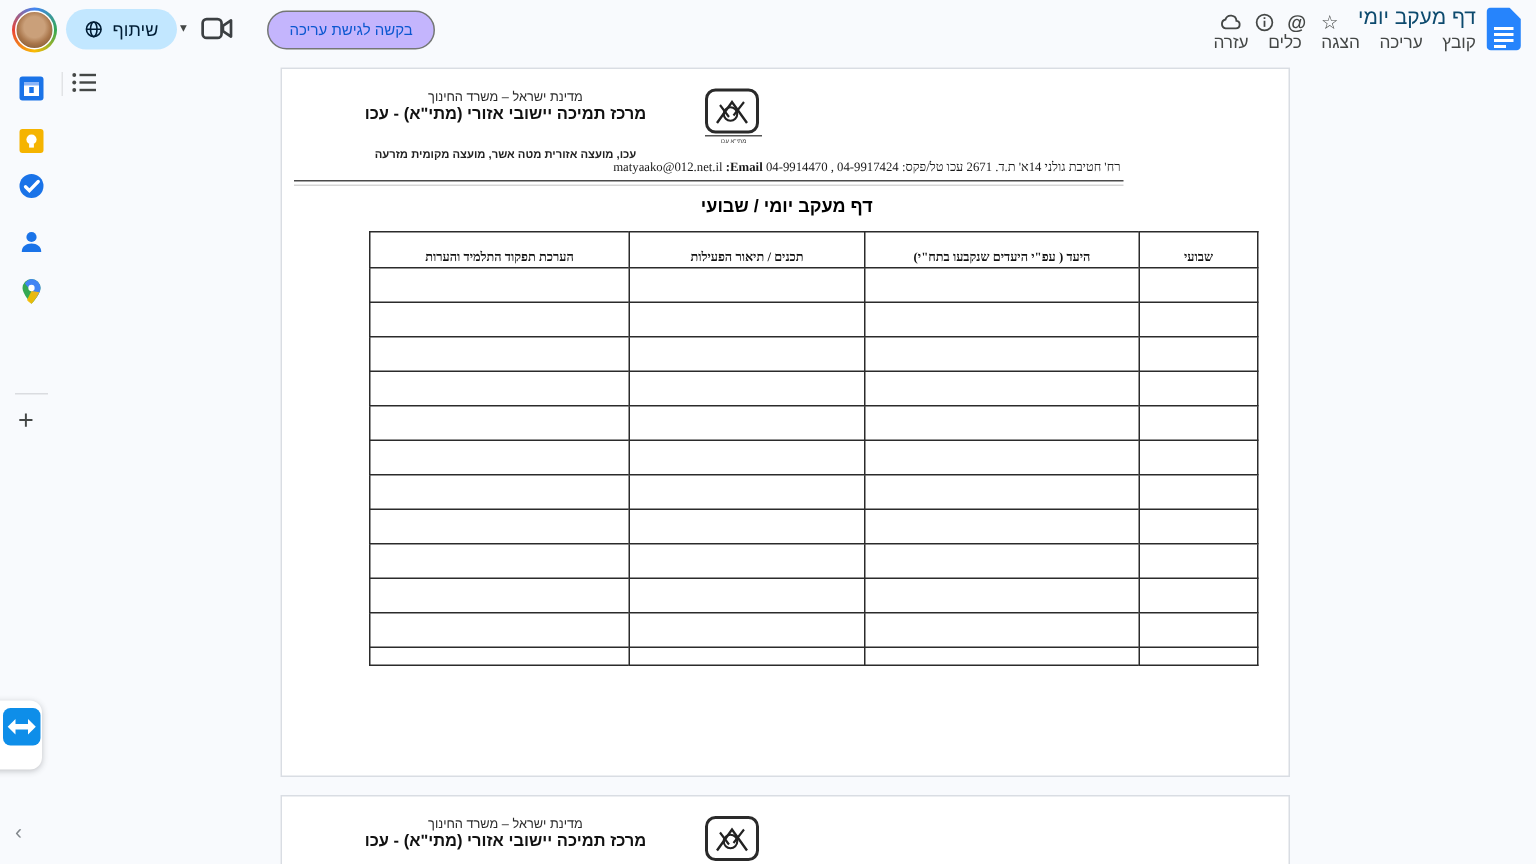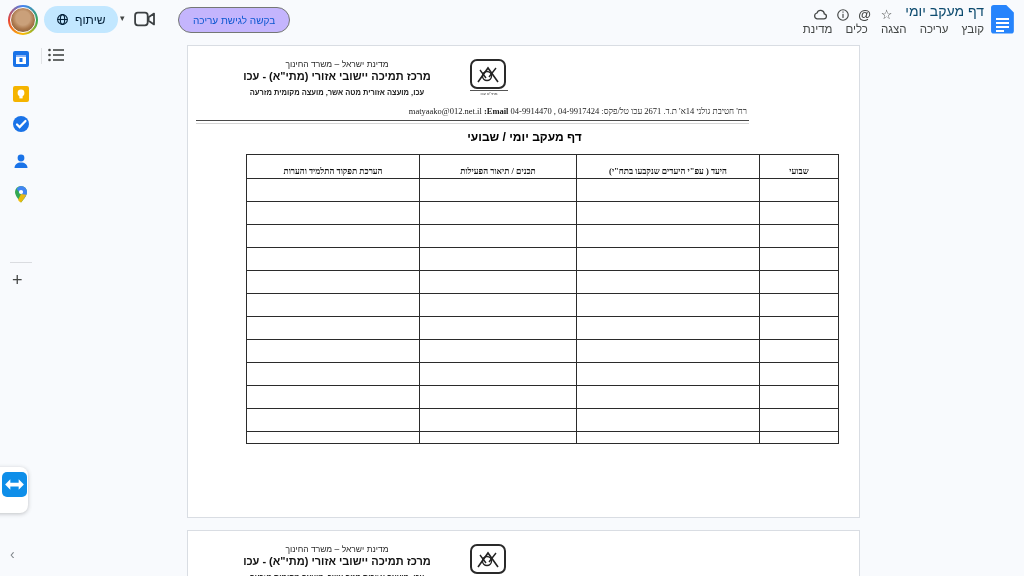--- a/index.html
+++ b/index.html
@@ -43,21 +43,21 @@
 
   
   .page { position:absolute; left:187px; width:673px; background:#fff; border:1px solid #d9dde3; }
   .page1 { top:45px; height:473px; }
   .page2 { top:530px; height:300px; }
 
   .org-block { position:absolute; left:36px; top:13px; display:flex; gap:20px; }
   .org-text { width:226px; text-align:center; direction:rtl; }
   .org-l1 { font-size:8.5px; color:#2a2a2a; }
   .org-l2 { font-size:11px; font-weight:bold; color:#111; margin-top:1px; white-space:nowrap; }
-  .org-l3 { font-size:7.5px; font-weight:bold; color:#222; margin-top:6px; }
+  .org-l3 { font-size:7.5px; font-weight:bold; color:#222; margin-top:16px; }
   .org-logo { width:38px; text-align:center; }
   .logo-box { width:36px; height:30px; border:2px solid #2a2a2a; border-radius:7px;
               display:flex; align-items:center; justify-content:center; background:#fff; }
   .logo-cap { font-size:4px; color:#333; border-top:1px solid #555; margin-top:1px; direction:rtl; }
 
   .contact-line { position:absolute; right:112px; top:60px; direction:rtl; font-size:8.5px; color:#1a1a1a;
                   font-family:"Liberation Serif", serif; white-space:nowrap;margin-left:19px; }
   .contact-line b { font-weight:bold; }
   .contact-rule  { position:absolute; left:8px; top:74px; width:553px; border-top:1.2px solid #4a4a4a; }
   .contact-rule2 { position:absolute; left:8px; top:77px; width:553px; border-top:1px solid #d5d5d5; }
@@ -94,21 +94,21 @@
     <rect x="5" y="25" width="8" height="2" fill="#fff"></rect>
   </svg>
 
   <div class="doc-title">דף מעקב יומי</div>
 
   <div class="menubar">
     <span>קובץ</span>
     <span>עריכה</span>
     <span>הצגה</span>
     <span>כלים</span>
-    <span>מדינת</span>
+    <span>עזרה</span>
   </div>
 
   <div class="title-icons">
     <span class="ic">
       <svg width="15" height="15" viewBox="0 0 24 24">
           <path d="M6.5 19h11a4 4 0 0 0 .6-7.95A6 6 0 0 0 6.4 9.6 4.8 4.8 0 0 0 6.5 19z" fill="none" stroke="#444746" stroke-width="2"></path>
         </svg>
     </span>
     <span class="ic">
       <svg width="14" height="14" viewBox="0 0 24 24">

